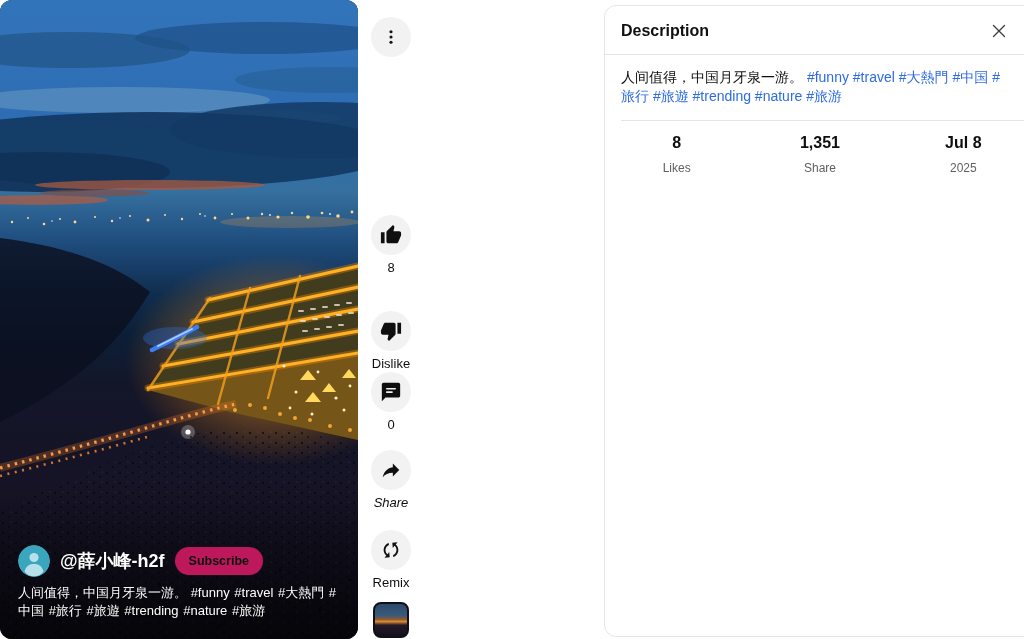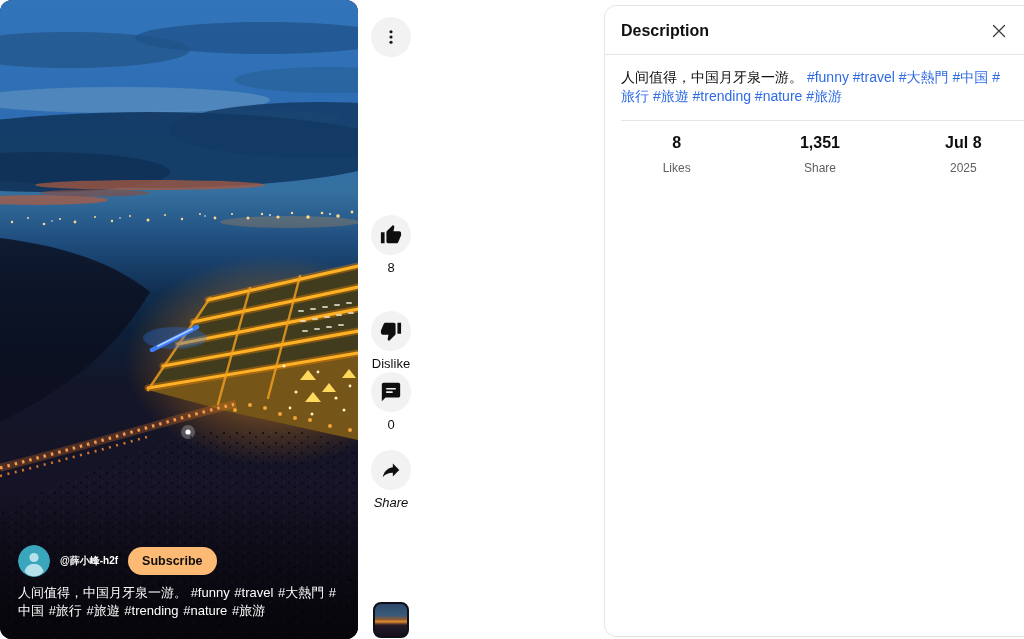--- a/index.html
+++ b/index.html
@@ -7,22 +7,22 @@
        font-family:"Liberation Sans","DejaVu Sans",sans-serif;color:#0f0f0f;background:#fff;}
 
   
   .video-player{position:absolute;left:0;top:0;width:358px;height:639px;
                 border-radius:12px;overflow:hidden;background:#0d0b15;}
   .video-player svg.scene{position:absolute;inset:0;display:block;}
   .caption-scrim{position:absolute;left:0;right:0;bottom:0;height:150px;
                  background:linear-gradient(180deg,rgba(0,0,0,0) 0%,rgba(0,0,0,.25) 40%,rgba(0,0,0,.55) 100%);}
   .channel-row{position:absolute;left:18px;top:545px;display:flex;align-items:center;gap:10px;}
   .avatar{width:32px;height:32px;border-radius:50%;overflow:hidden;flex:0 0 auto;cursor:pointer;}
-  .handle{color:#fff;font-size:10px;font-weight:700;cursor:pointer;text-shadow:0 1px 2px rgba(0,0,0,.4);}
-  .subscribe-btn{background:#fdba74;color:#0f0f0f;border:none;border-radius:16px;
+  .handle{color:#fff;font-size:18px;font-weight:700;cursor:pointer;text-shadow:0 1px 2px rgba(0,0,0,.4);}
+  .subscribe-btn{background:#be185d;color:#0f0f0f;border:none;border-radius:16px;
                  height:28px;padding:0 14px;font-size:12.5px;font-weight:700;cursor:pointer;
                  font-family:inherit;}
   .video-caption{position:absolute;left:18px;right:12px;top:584px;color:#fff;
                  font-size:13px;line-height:18px;font-weight:500;text-shadow:0 1px 2px rgba(0,0,0,.45);}
   .video-caption .tag{margin-right:1px;cursor:pointer;}
 
   
   .rail-group{position:absolute;left:351px;width:80px;display:flex;flex-direction:column;align-items:center;}
   .circle-btn{width:40px;height:40px;border-radius:50%;background:#f2f2f2;border:none;
               display:flex;align-items:center;justify-content:center;cursor:pointer;padding:0;}
@@ -289,20 +289,30 @@
 
   <div class="rail-group" style="top:450px;font-style:italic;">
     <button class="circle-btn" aria-label="Share">
       <svg width="22" height="22" viewBox="0 0 24 24" fill="#0f0f0f">
         <path d="M14 9V5l7 7-7 7v-4.1c-5 0-8.5 1.6-11 5.1 1-5 4-10 11-11z"></path>
       </svg>
     </button>
     <div class="rail-label">Share</div>
   </div>
 
+  <div class="rail-group" style="top:530px;">
+    <button class="circle-btn" aria-label="Remix">
+      <svg width="22" height="22" viewBox="0 0 24 24" fill="#0f0f0f">
+        <g transform="rotate(40 12 12)">
+          <path d="M12 4V1L8 5l4 4V6c3.31 0 6 2.69 6 6 0 1.01-.25 1.97-.7 2.8l1.46 1.46C19.54 15.03 20 13.57 20 12c0-4.42-3.58-8-8-8zm0 14c-3.31 0-6-2.69-6-6 0-1.01.25-1.97.7-2.8L5.24 7.74C4.46 8.97 4 10.43 4 12c0 4.42 3.58 8 8 8v3l4-4-4-4v3z"></path>
+        </g>
+      </svg>
+    </button>
+    <div class="rail-label">Remix</div>
+  </div>
 
   <div class="rail-group" style="top:602px;">
     <div class="rail-thumb"></div>
   </div>
 
   <div class="desc-panel">
     <div class="panel-header">
       <span class="panel-title">Description</span>
       <button class="close-btn" aria-label="Close description">
         <svg width="22" height="22" viewBox="0 0 24 24">

